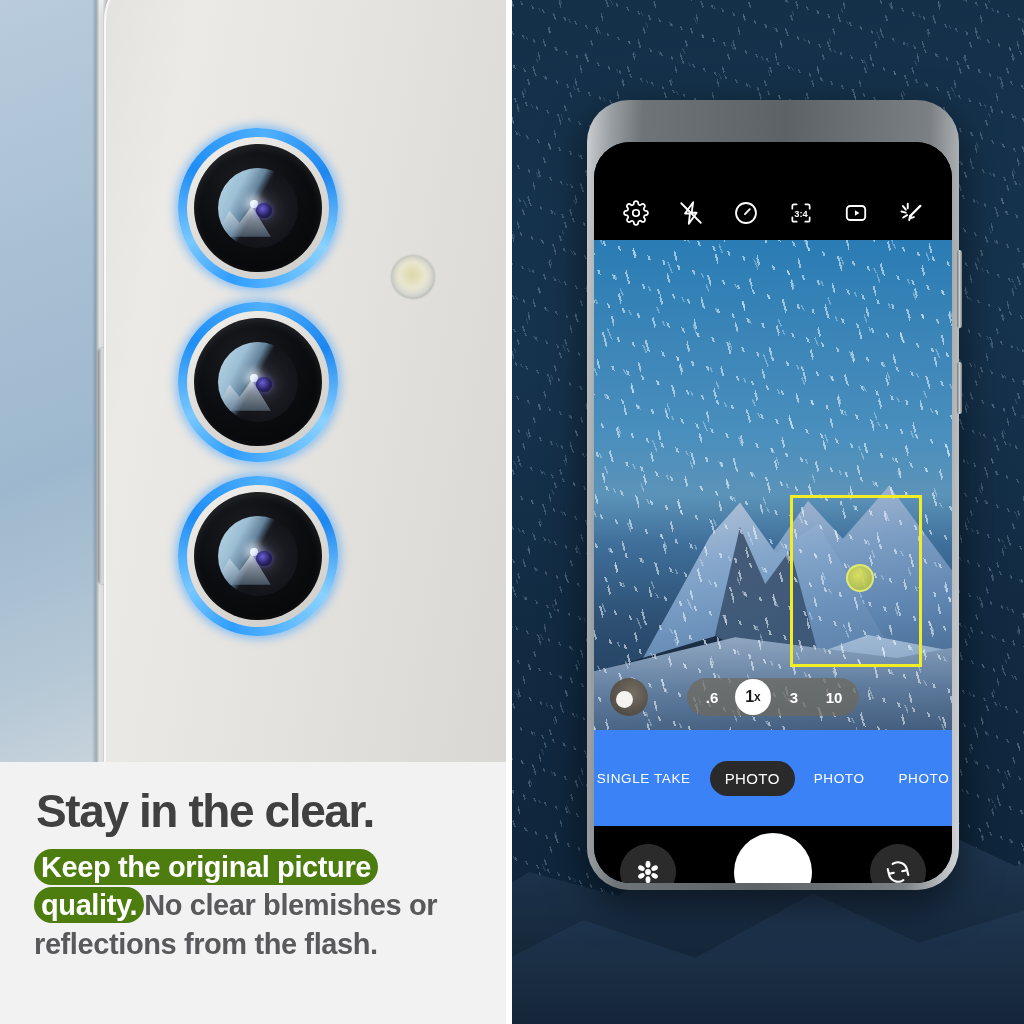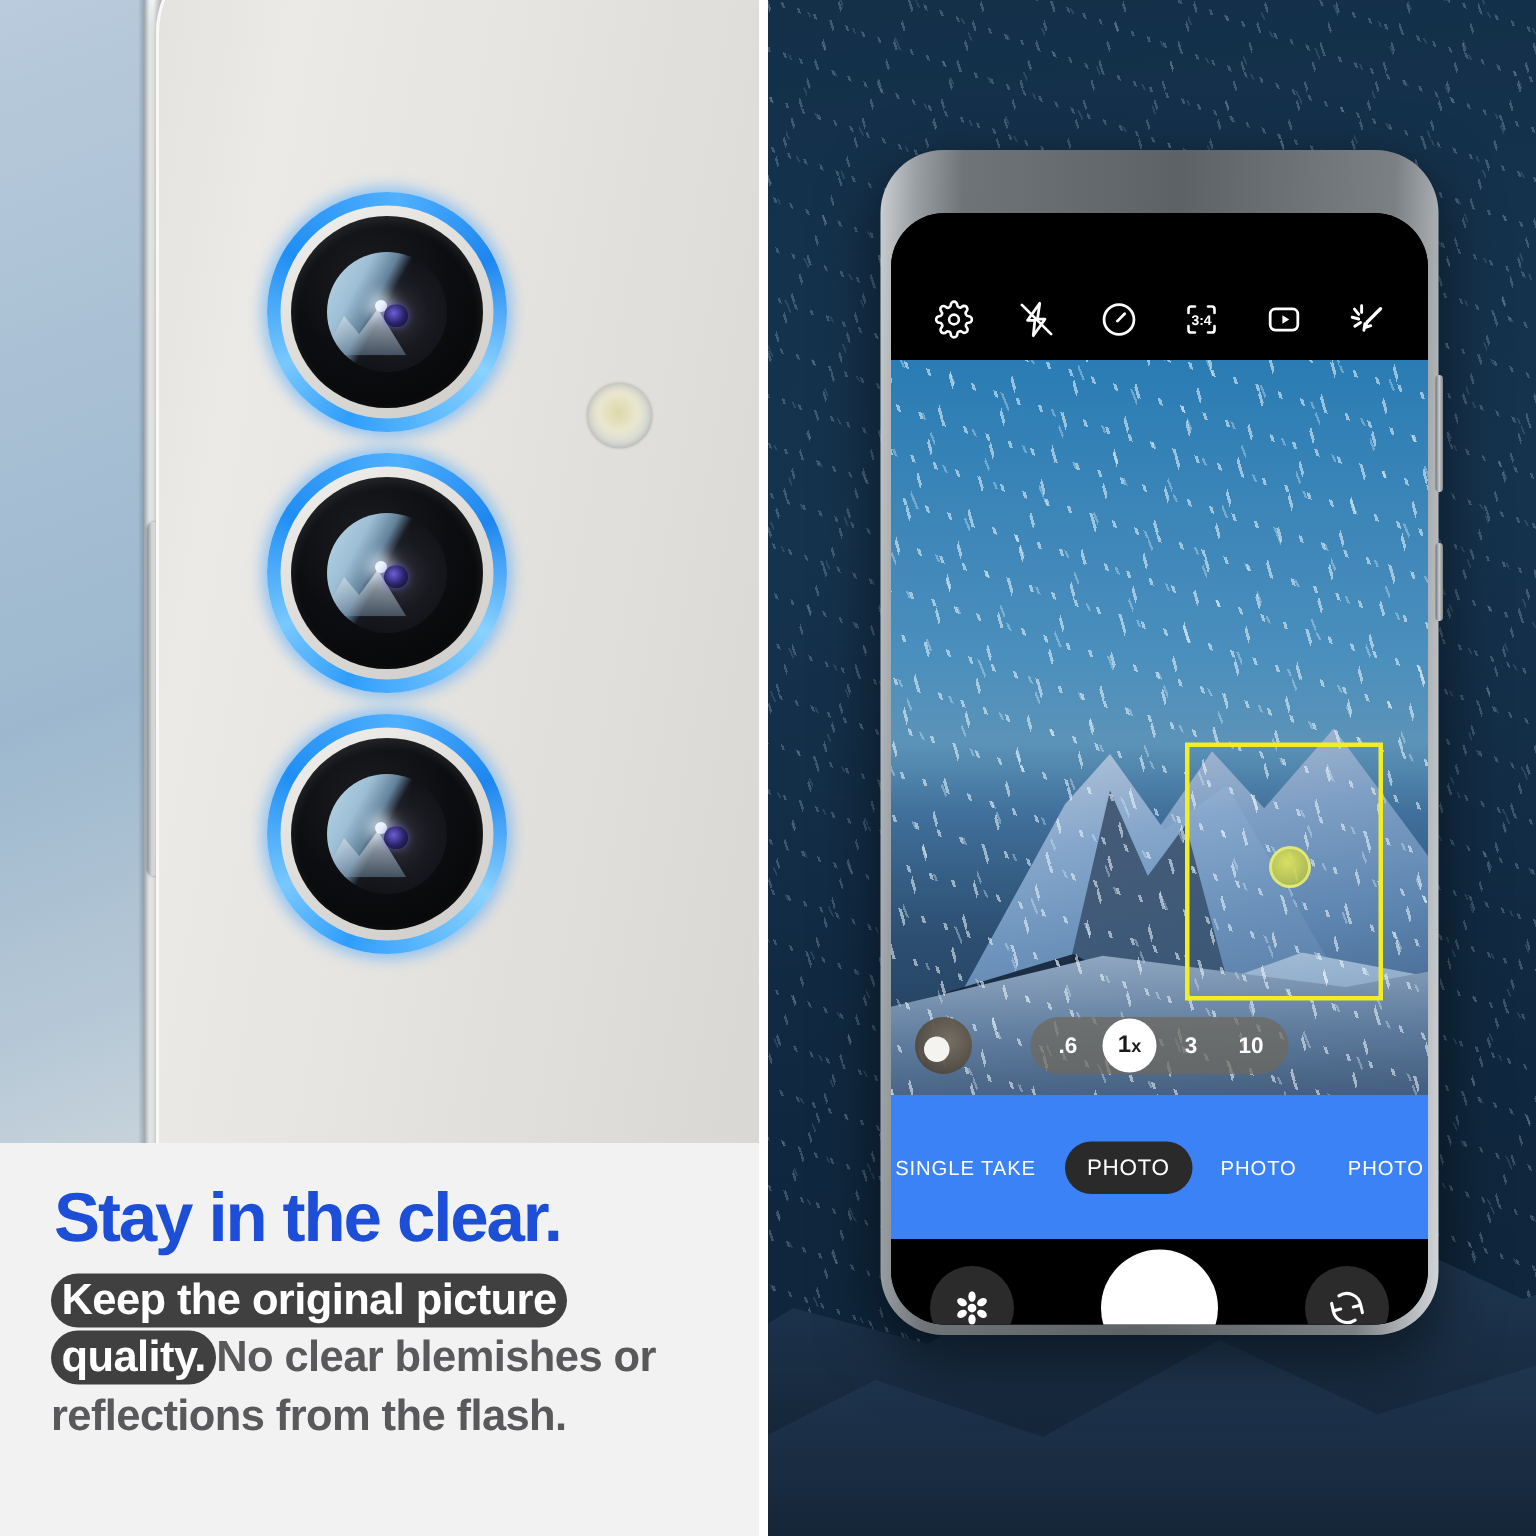--- a/index.html
+++ b/index.html
@@ -110,29 +110,29 @@
   }
 
   
   .text-panel{
     position:absolute; left:0; top:762px; width:506px; height:262px;
     background:#f2f2f2;
   }
   .headline{
     position:absolute; left:36px; top:22px;
     font-size:46px; font-weight:700; letter-spacing:-1.4px;
-    color:#1d4ed8;
+    color:#404040;
   }
   .subcopy{
     position:absolute; left:34px; top:86px; width:452px;
     font-size:29px; font-weight:700; line-height:1.32;
     color:#59595b; letter-spacing:-.4px;
   }
   .hl{
-    background:#404040; color:#ffffff;
+    background:#4d7c0f; color:#ffffff;
     border-radius:22px; padding:2px 7px;
     box-decoration-break:clone; -webkit-box-decoration-break:clone;
   }
 
   
   .right-panel{
     position:absolute; left:512px; top:0; width:512px; height:1024px;
     overflow:hidden;
     background:linear-gradient(175deg,#143049 0%, #16334d 34%, #112a42 62%, #0d2236 100%);
   }

